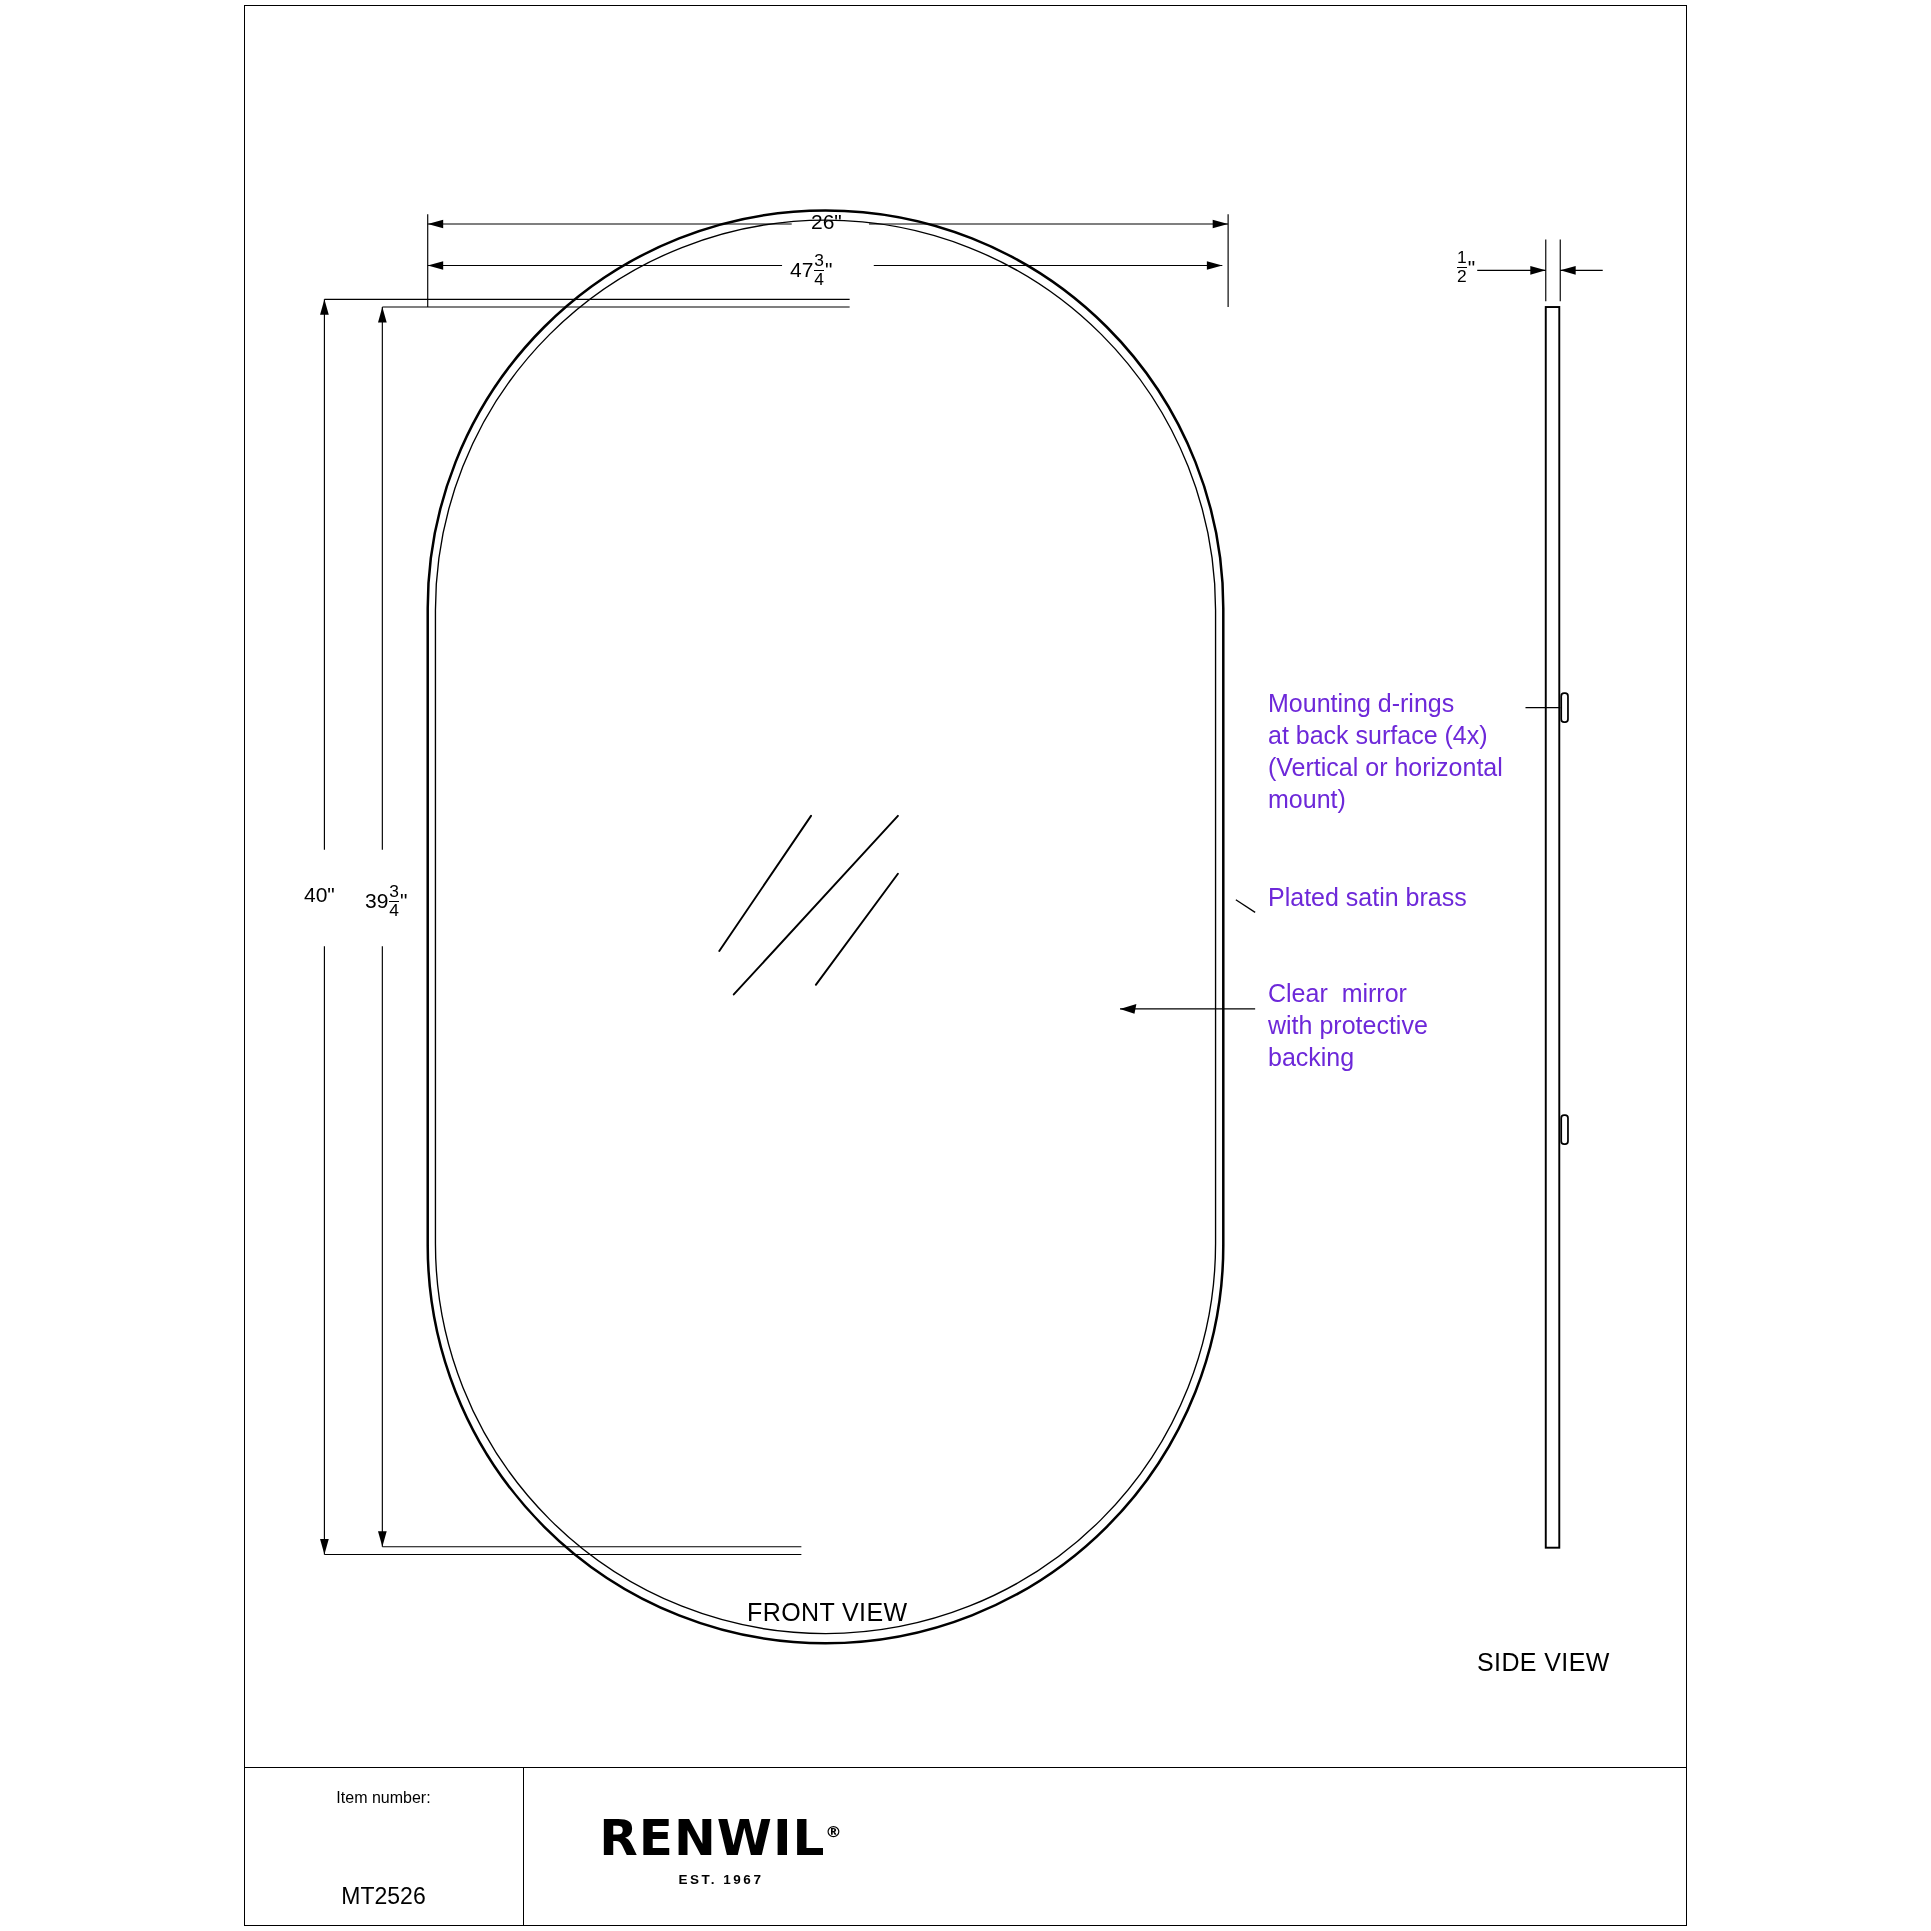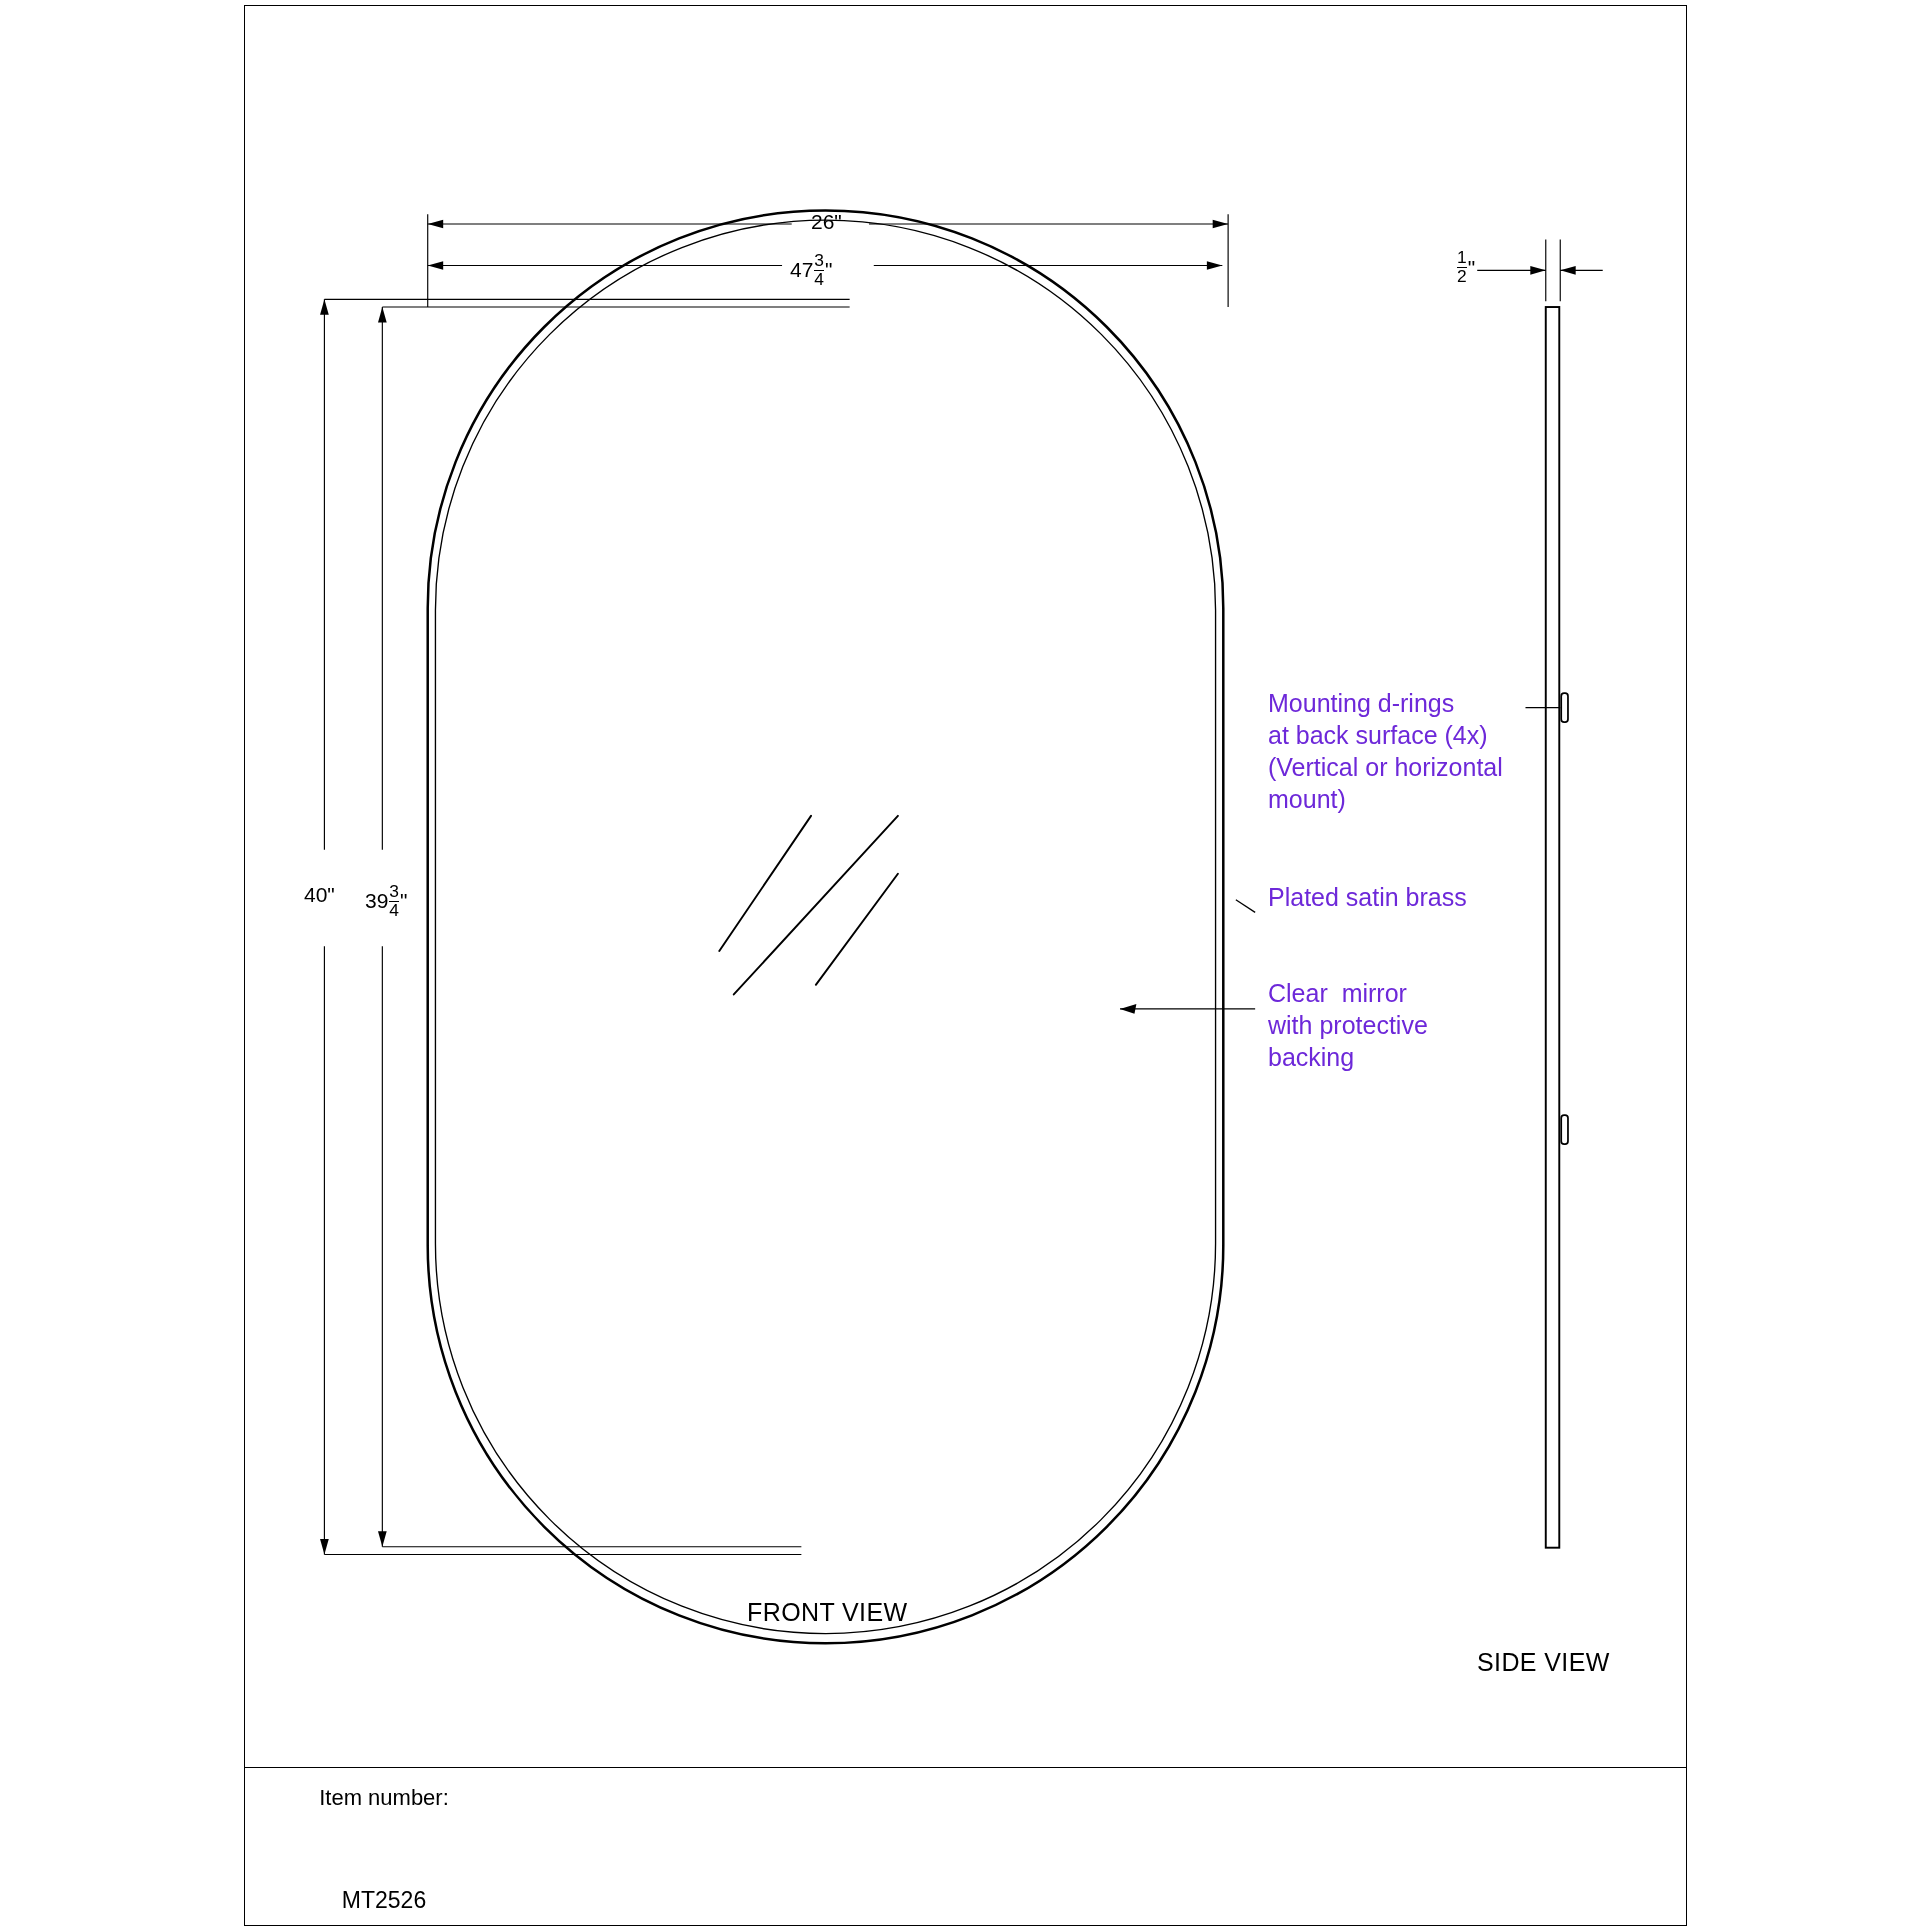--- a/index.html
+++ b/index.html
@@ -81,21 +81,21 @@
     box-sizing: border-box;
     border-right: 1.9px solid #000;
     display: flex;
     flex-direction: column;
     align-items: center;
     justify-content: center;
     padding-top: 5.8px;
   }
   .tb-cell:last-child { border-right: none; }
   .tb-cap {
-    font-size: 22px;
+    font-size: 16px;
     margin-bottom: 31px;
     text-align: center;
   }
   .tb-val {
     font-size: 23px;
     margin-top: 45px;
   }
   .brand {
     display: flex;
     flex-direction: column;
@@ -223,16 +223,22 @@
 backing</div>
 
   <div class="viewname" style="left:726px; top:1598px;margin-left:21px;">FRONT VIEW</div>
   <div class="viewname" style="left:1477px; top:1648px;">SIDE VIEW</div>
 
   <div class="tb">
     <div class="tb-cell" style="width:280px;">
       <div class="tb-cap">Item number:</div>
       <div class="tb-val">MT2526</div>
     </div>
+    <div class="tb-cell brand" style="width:394px;">
+      <div class="brand-name">
+        <span>RENWIL</span><span class="brand-reg">®</span>
+      </div>
+      <div class="brand-est">EST. 1967</div>
+    </div>
   </div>
 
 </div>
 
 
 </body></html>

